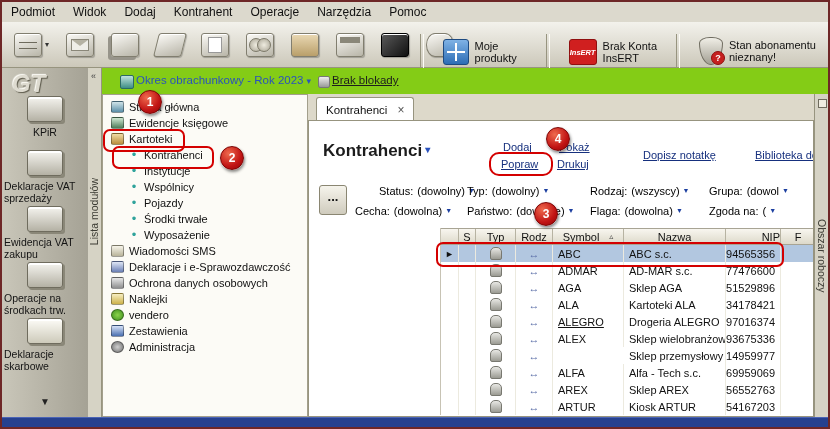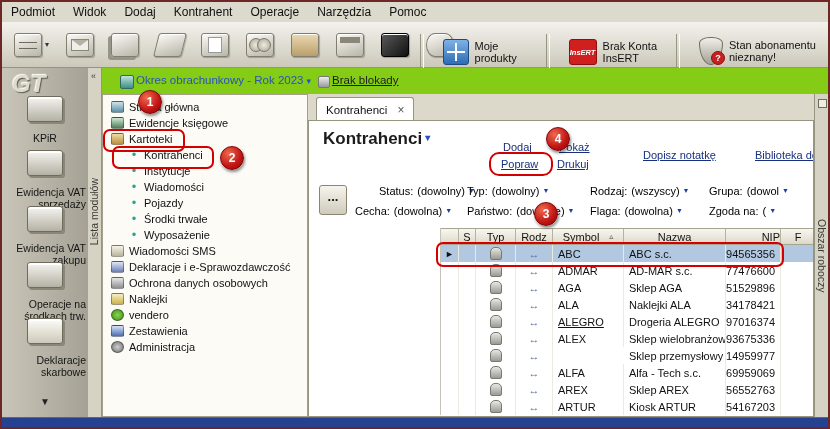--- a/index.html
+++ b/index.html
@@ -46,21 +46,21 @@
     border:1px solid #8f0f0f;color:#fff;font-size:9px;font-weight:bold;display:flex;align-items:center;justify-content:center;}
   
   #modbar{position:absolute;left:0;top:66px;width:86px;height:349px;background:linear-gradient(to right,#c9c6b9,#a5a295);
     border-right:1px solid #8f8c7a;}
   #gtlogo{position:absolute;left:10px;top:2px;font-size:24px;font-weight:bold;font-style:italic;color:#dedbd0;
     text-shadow:1px 1px 1px #5f5c4e,-1px -1px 1px #fdfcf7;}
   .module{position:absolute;left:0;width:86px;display:flex;flex-direction:column;align-items:center;gap:3px;cursor:default;}
   .mod-icon{width:34px;height:24px;background:linear-gradient(#f5f4ef,#b4b1a4);border:1px solid #6f6c5e;border-radius:3px;
     box-shadow:2px 2px 0 #8a8778,inset 0 2px 0 #fff;}
   .mod-icon-doc{background:linear-gradient(#fdfcf7,#cdcaba);}
-  .mod-label{font-size:10.5px;line-height:11.5px;text-align:right;padding:8px 2px;color:#141414;}
+  .mod-label{font-size:10.5px;line-height:11.5px;text-align:left;padding:2px 2px;color:#141414;}
   #mod-more{position:absolute;left:0;bottom:10px;width:86px;text-align:center;font-size:10px;color:#222;cursor:pointer;}
   
   #lstrip{position:absolute;left:86px;top:66px;width:14px;height:349px;background:#d6d3c5;
     border-right:1px solid #97947f;box-sizing:border-box;}
   #lstrip .pin{position:absolute;top:3px;left:3px;font-size:9px;color:#444;}
   .vtext{position:absolute;top:110px;left:0;width:13px;writing-mode:vertical-rl;transform:rotate(180deg);
     font-size:10.5px;color:#3c3c34;}
   #wstrip{position:absolute;left:812px;top:92px;width:14px;height:323px;background:#d6d3c5;
     border-left:1px solid #97947f;box-sizing:border-box;}
   #wstrip .sq{position:absolute;top:5px;left:3px;width:7px;height:7px;border:1px solid #6f6c5e;background:#efece0;}
@@ -91,21 +91,21 @@
   .ti-vendero{background:radial-gradient(#8bd34b,#3f8f1f);border-radius:50%;}
   .ti-chart{background:linear-gradient(#d7e2f7,#4a6fb0);}
   .ti-gear{background:radial-gradient(#cfcfcf,#6f6f6f);border-radius:50%;}
   
   #tabstrip{position:absolute;left:306px;top:92px;width:506px;height:26px;background:#ddd9ca;}
   .tab{position:absolute;left:8px;top:3px;height:23px;background:#fff;border:1px solid #97947f;border-bottom:none;
     border-radius:3px 3px 0 0;display:flex;align-items:center;gap:10px;padding:0 9px;font-size:11.5px;}
   .tabx{color:#555;font-size:12px;cursor:pointer;}
   #main{position:absolute;left:306px;top:118px;width:506px;height:297px;background:#fff;
     border:1px solid #97947f;box-sizing:border-box;overflow:hidden;}
-  .title{position:absolute;left:14px;top:8px;font-size:17px;font-weight:bold;color:#1c1c1c;}
+  .title{position:absolute;left:14px;top:20px;font-size:17px;font-weight:bold;color:#1c1c1c;}
   .title-arrow{color:#2a52be;font-size:10px;margin-left:3px;vertical-align:3px;}
   .alink{position:absolute;font-size:11px;color:#16307e;text-decoration:underline;cursor:pointer;white-space:nowrap;}
   
   .more-btn{position:absolute;left:10px;top:64px;width:26px;height:28px;background:linear-gradient(#f6f4ec,#cfcbbd);
     border:1px solid #8a8672;border-radius:3px;font-weight:bold;text-align:center;line-height:22px;font-size:13px;cursor:pointer;}
   .filter{position:absolute;display:flex;align-items:center;height:15px;font-size:11px;white-space:nowrap;}
   .flabel{color:#000;margin-right:4px;}
   .fvalue{color:#000;cursor:pointer;}
   .farrow{color:#1c3fa0;font-size:7px;margin-left:3px;}
   
@@ -210,21 +210,21 @@
 
   <div id="modbar">
     <div id="gtlogo">GT</div>
     <div id="modules">
         <div class="module" style="top: 28px;">
           <div class="mod-icon"></div>
           <div class="mod-label">KPiR</div>
         </div>
         <div class="module" style="top: 82px;">
           <div class="mod-icon"></div>
-          <div class="mod-label">Ewidencja VAT sprzedaży</div>
+          <div class="mod-label">Deklaracje VAT sprzedaży</div>
         </div>
         <div class="module" style="top: 138px;">
           <div class="mod-icon"></div>
           <div class="mod-label">Ewidencja VAT zakupu</div>
         </div>
         <div class="module" style="top: 194px;">
           <div class="mod-icon"></div>
           <div class="mod-label">Operacje na środkach trw.</div>
         </div>
         <div class="module" style="top: 250px;">
@@ -266,21 +266,21 @@
         <div class="tree-item child">
           <span class="ti ti-bullet">•</span>
           <span class="tlabel">Kontrahenci</span>
         </div>
         <div class="tree-item child">
           <span class="ti ti-bullet">•</span>
           <span class="tlabel">Instytucje</span>
         </div>
         <div class="tree-item child">
           <span class="ti ti-bullet">•</span>
-          <span class="tlabel">Wiadomości</span>
+          <span class="tlabel">Wspólnicy</span>
         </div>
         <div class="tree-item child">
           <span class="ti ti-bullet">•</span>
           <span class="tlabel">Pojazdy</span>
         </div>
         <div class="tree-item child">
           <span class="ti ti-bullet">•</span>
           <span class="tlabel">Środki trwałe</span>
         </div>
         <div class="tree-item child">
@@ -454,21 +454,21 @@
           <div class="grow">
             <div class="gc c-sel" style="width: 18px;"></div>
             <div class="gc c-s" style="width: 17px;"></div>
             <div class="gc c-typ" style="width: 40px;">
               <span class="picon"></span>
             </div>
             <div class="gc c-rodz" style="width: 37px;">
               <span class="rodz-arrow">↔</span>
             </div>
             <div class="gc c-symbol" style="width: 71px;">ALA</div>
-            <div class="gc c-nazwa" style="width: 102px;">Naklejki ALA</div>
+            <div class="gc c-nazwa" style="width: 102px;">Kartoteki ALA</div>
             <div class="gc c-nip" style="width: 55px;">134178421</div>
             <div class="gc c-f" style="width: 35px;"></div>
           </div>
           <div class="grow">
             <div class="gc c-sel" style="width: 18px;"></div>
             <div class="gc c-s" style="width: 17px;"></div>
             <div class="gc c-typ" style="width: 40px;">
               <span class="picon"></span>
             </div>
             <div class="gc c-rodz" style="width: 37px;">

